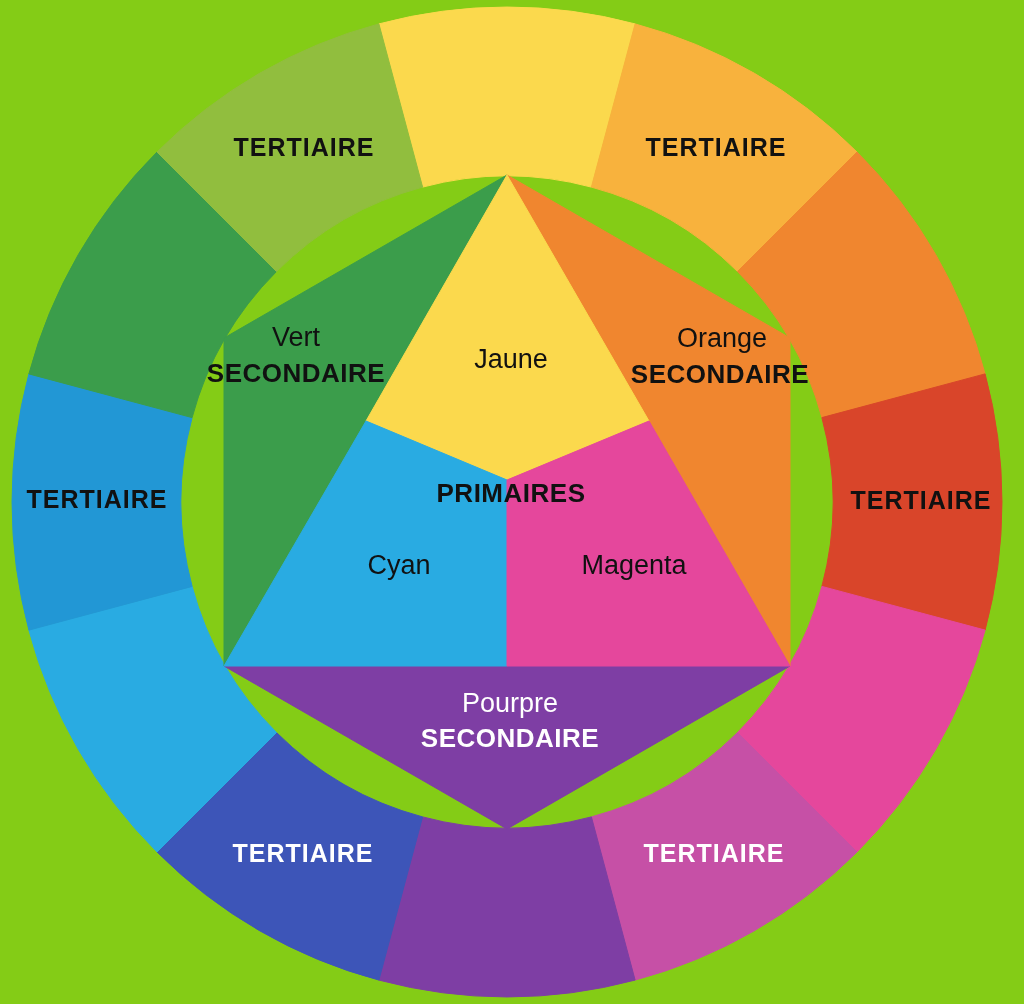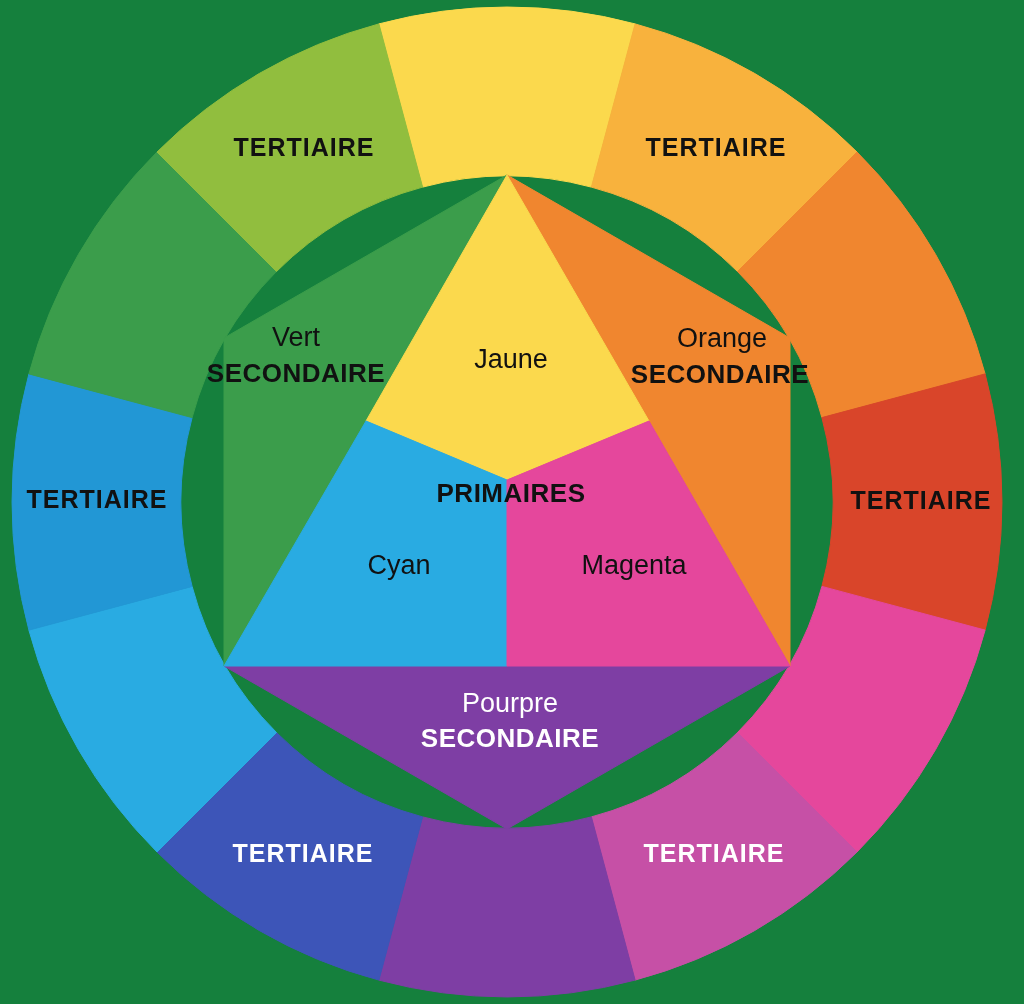--- a/index.html
+++ b/index.html
@@ -4,21 +4,21 @@
 <style>
   html, body {
     margin: 0;
     padding: 0;
     background: #ffffff;
   }
   .stage {
     position: relative;
     width: 1024px;
     height: 1004px;
-    background: #15803d;
+    background: #84cc16;
     overflow: hidden;
     font-family: "Liberation Sans", "DejaVu Sans", sans-serif;
   }
   svg text {
     font-family: "Liberation Sans", "DejaVu Sans", sans-serif;
     text-anchor: middle;
   }
 </style>
 </head>
 <body>

